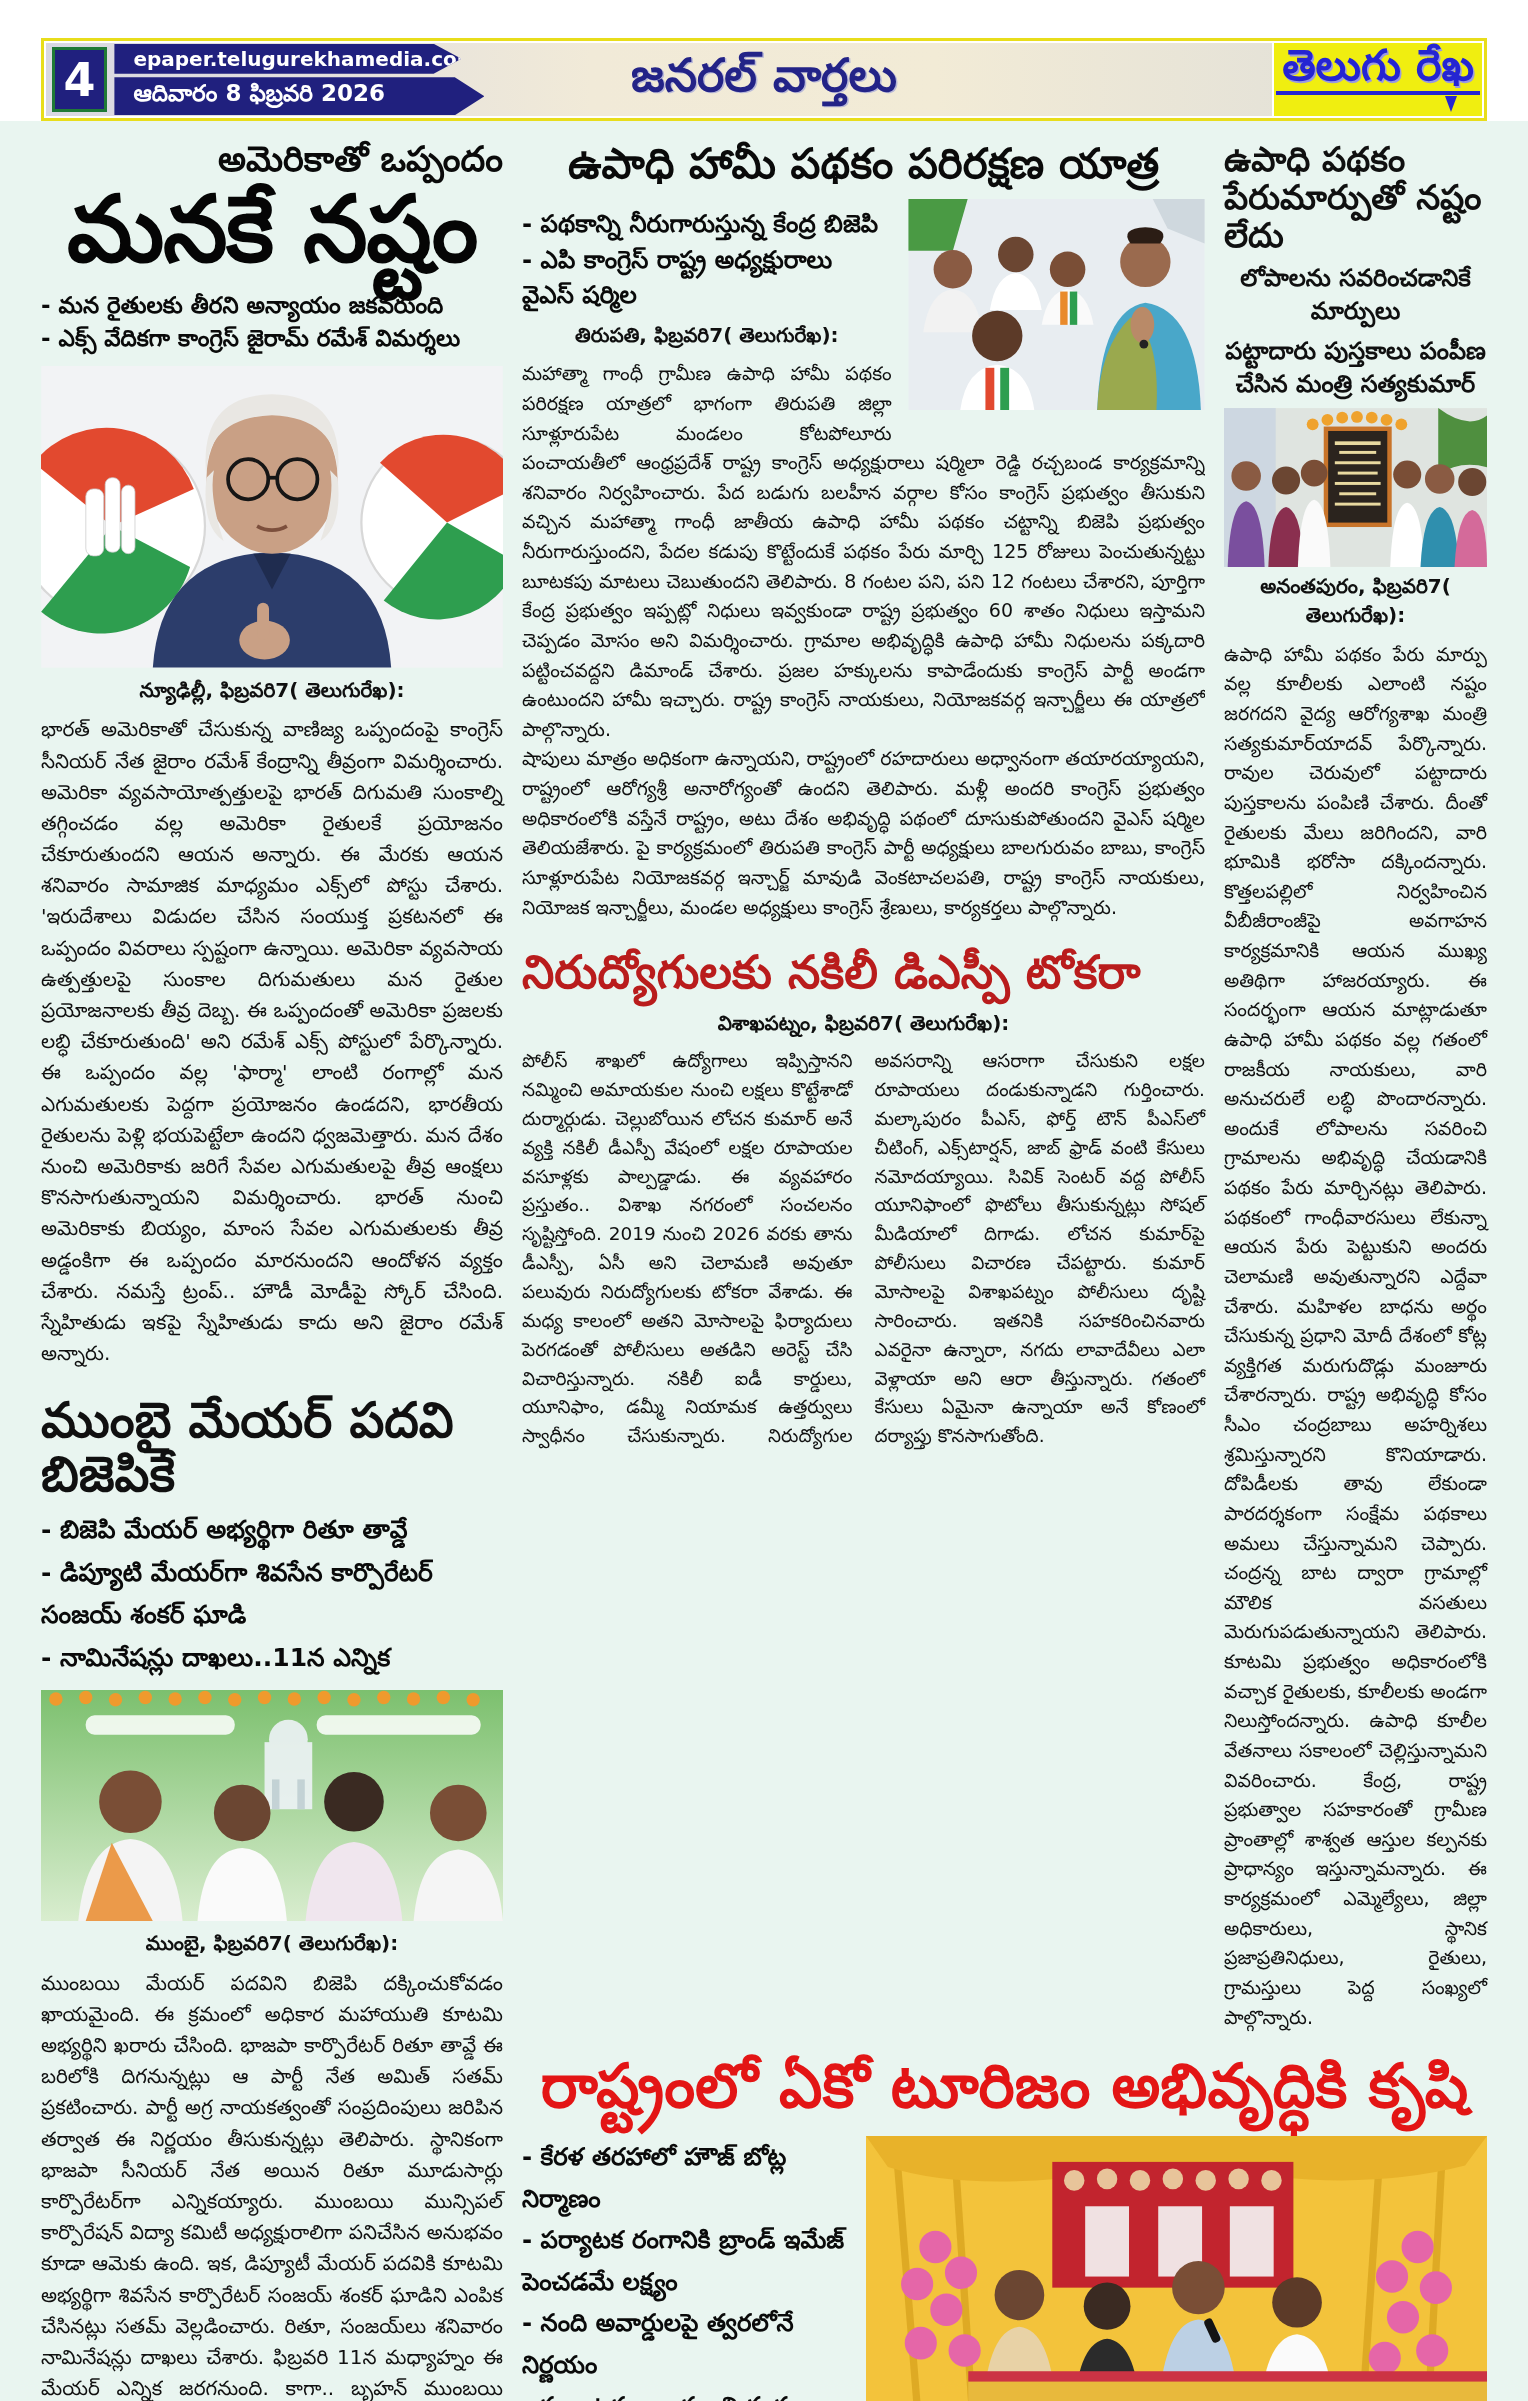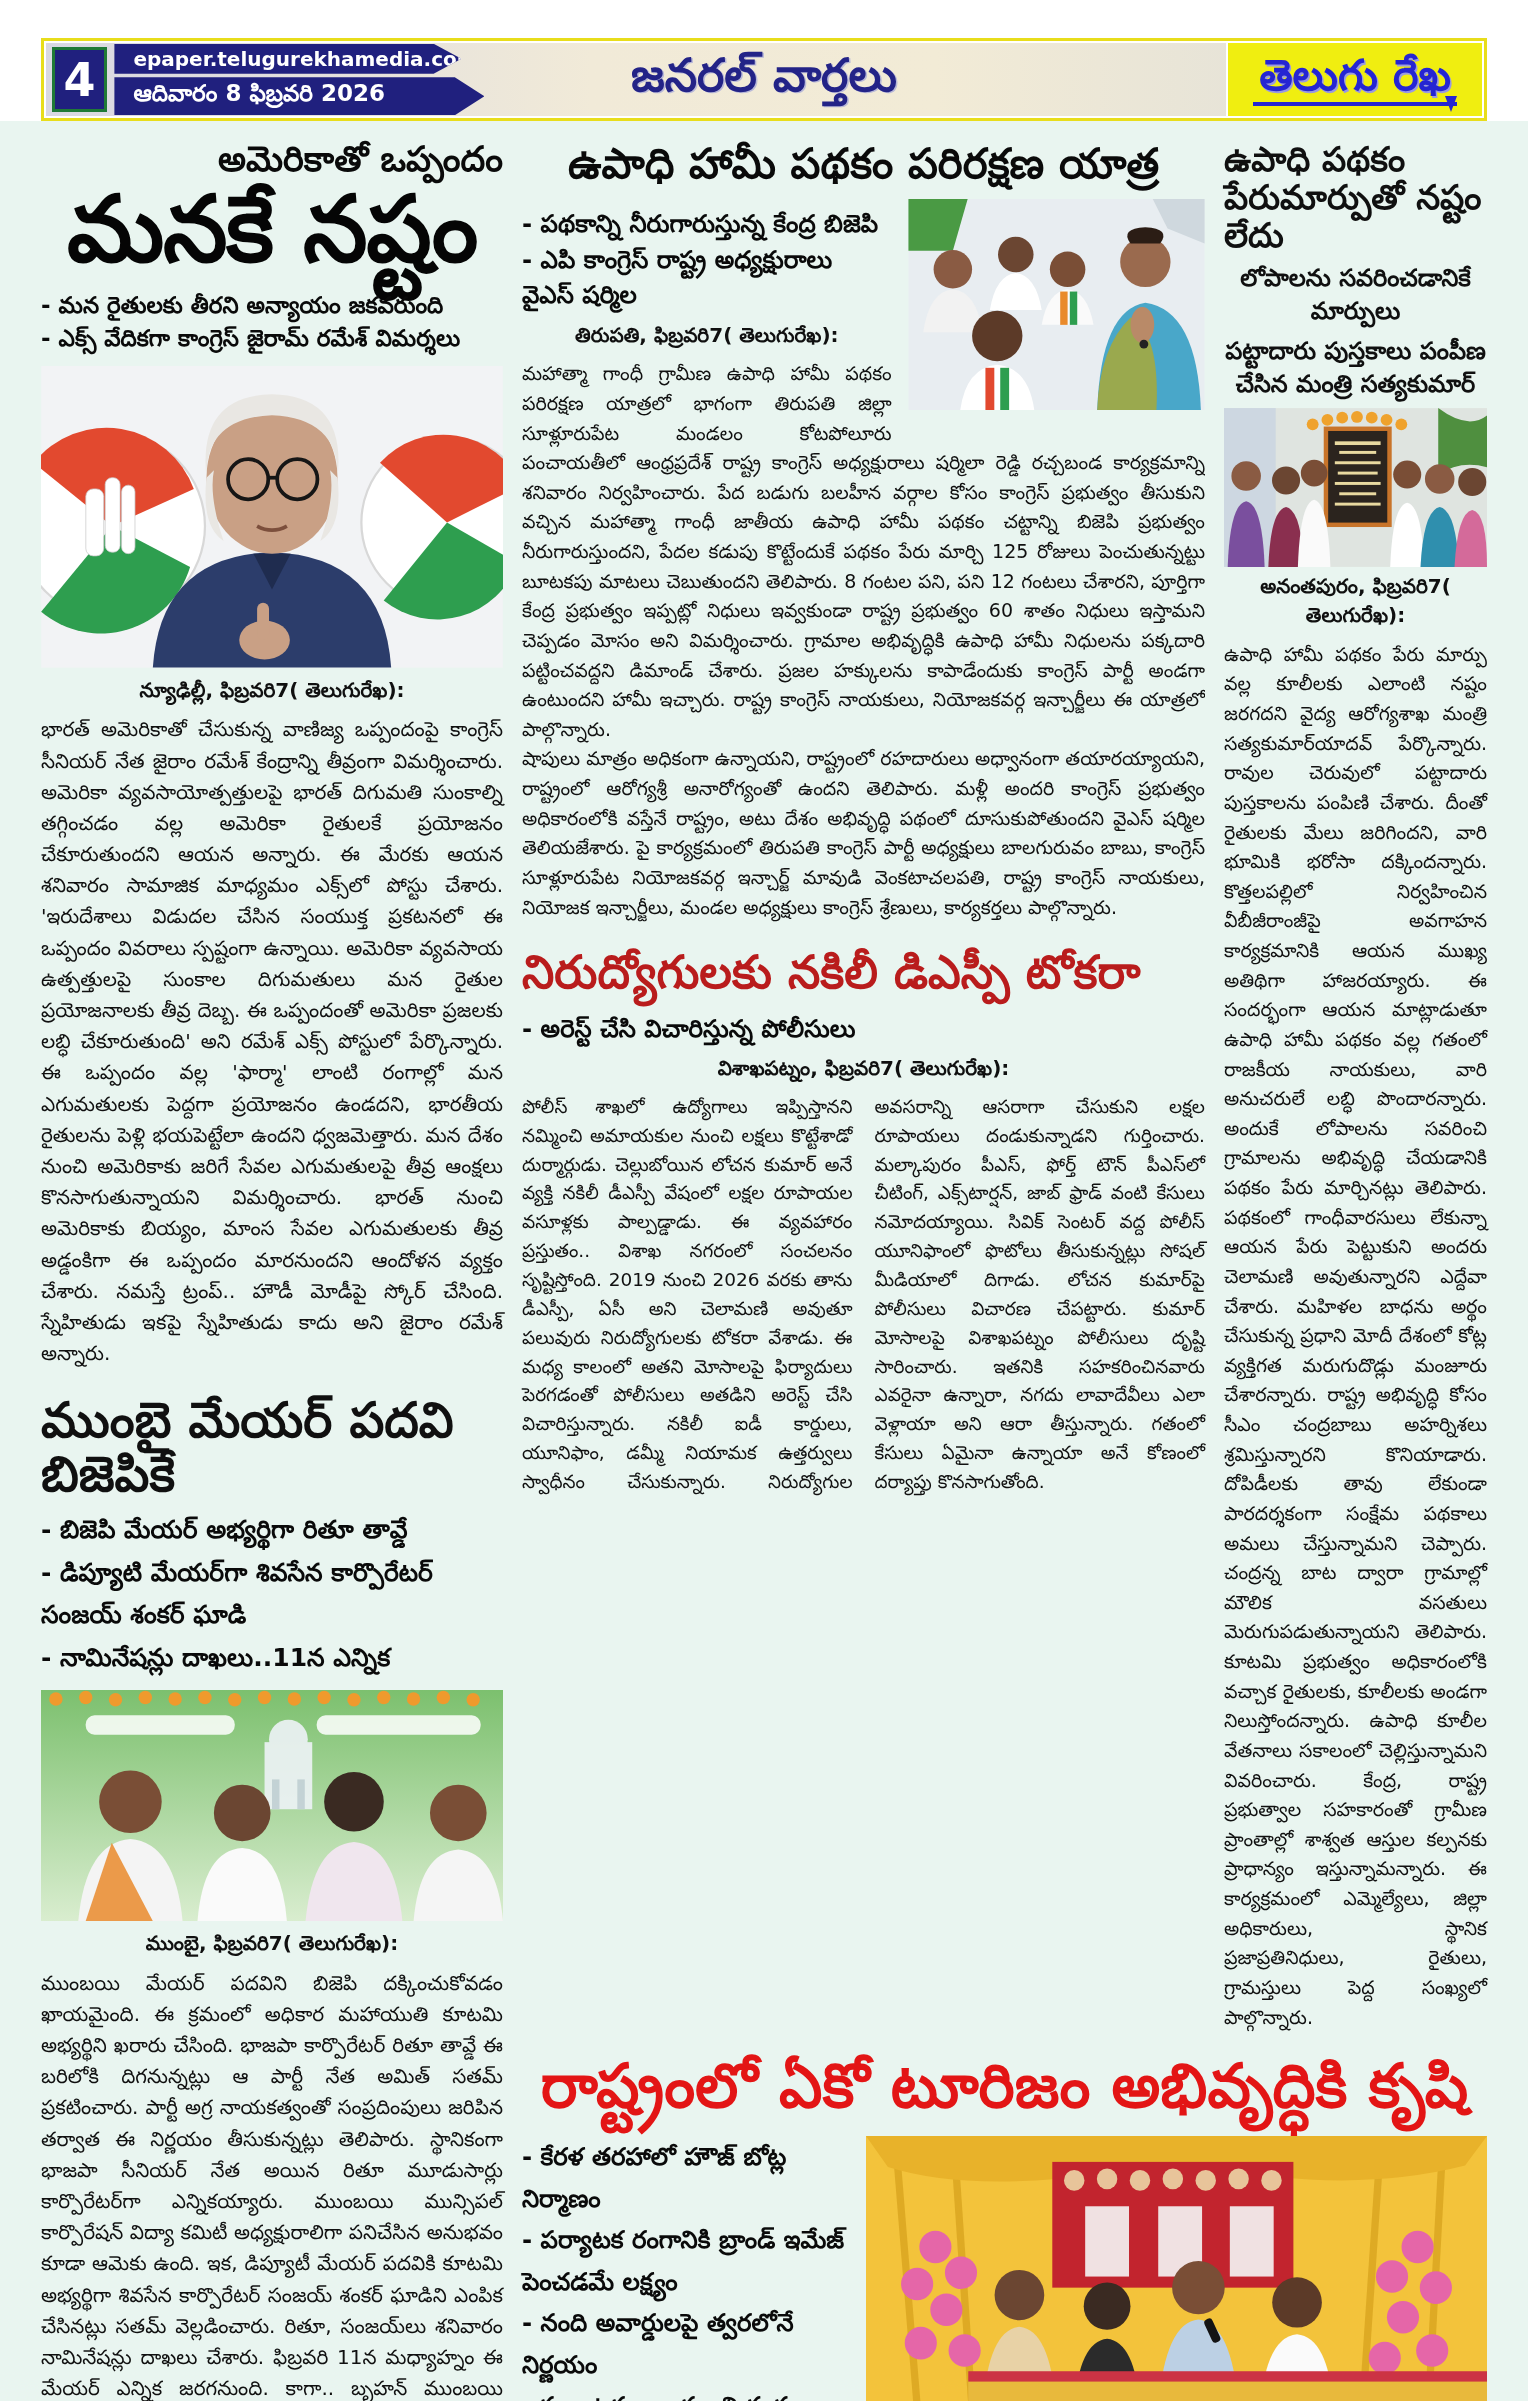--- a/index.html
+++ b/index.html
@@ -34,22 +34,22 @@
   }
   .banner.site { font-size:20px; width:347px; }
   .banner.date { font-size:23px; width:370px; }
   .section-title {
     position:absolute; left:50%; top:50%; transform:translate(-50%,-50%);
     color:#232387; font-size:46px; font-weight:700;
     text-shadow:1.5px 1.5px 0 #b9b9d8;
     white-space:nowrap;
   }
   .brand-box {
-    margin-left:auto; width:256px; background:#f0ee10; border-left:2.2px solid #ffffff;
-    display:flex; flex-direction:column; align-items:center; justify-content:center; position:relative;
+    margin-left:auto; width:210px; background:#f0ee10; border-left:2.2px solid #ffffff;
+    display:flex; flex-direction:column; align-items:center; position:relative;
   }
   .brand-text {
     color:#2525d2; font-size:43px; font-weight:700;
     text-shadow:1.5px 1.5px 0 #9a9ae0;
     border-bottom:4.4px solid #2525d2; padding:0 6px 3px 6px; line-height:1.05;
   }
   .pen-nib { width:0; height:0; border-left:6.7px solid transparent; border-right:6.7px solid transparent;
     border-top:16.3px solid #2525d2; position:absolute; right:25px; bottom:4.4px; }
 
   
@@ -254,21 +254,20 @@
                 </div>
                 <div class="dateline">తిరుపతి, ఫిబ్రవరి7( తెలుగురేఖ):</div>
                 <p class="body-text">మహాత్మా గాంధీ గ్రామీణ ఉపాధి హామీ పథకం పరిరక్షణ యాత్రలో భాగంగా తిరుపతి జిల్లా సూళ్లూరుపేట మండలం కోటపోలూరు పంచాయతీలో ఆంధ్రప్రదేశ్ రాష్ట్ర కాంగ్రెస్ అధ్యక్షురాలు షర్మిలా రెడ్డి రచ్చబండ కార్యక్రమాన్ని శనివారం నిర్వహించారు. పేద బడుగు బలహీన వర్గాల కోసం కాంగ్రెస్ ప్రభుత్వం తీసుకుని వచ్చిన మహాత్మా గాంధీ జాతీయ ఉపాధి హామీ పథకం చట్టాన్ని బిజెపి ప్రభుత్వం నీరుగారుస్తుందని, పేదల కడుపు కొట్టేందుకే పథకం పేరు మార్చి 125 రోజులు పెంచుతున్నట్టు బూటకపు మాటలు చెబుతుందని తెలిపారు. 8 గంటల పని, పని 12 గంటలు చేశారని, పూర్తిగా కేంద్ర ప్రభుత్వం ఇప్పట్లో నిధులు ఇవ్వకుండా రాష్ట్ర ప్రభుత్వం 60 శాతం నిధులు ఇస్తామని చెప్పడం మోసం అని విమర్శించారు. గ్రామాల అభివృద్ధికి ఉపాధి హామీ నిధులను పక్కదారి పట్టించవద్దని డిమాండ్ చేశారు. ప్రజల హక్కులను కాపాడేందుకు కాంగ్రెస్ పార్టీ అండగా ఉంటుందని హామీ ఇచ్చారు. రాష్ట్ర కాంగ్రెస్ నాయకులు, నియోజకవర్గ ఇన్చార్జీలు ఈ యాత్రలో పాల్గొన్నారు.</p>
                 <p class="body-text">షాపులు మాత్రం అధికంగా ఉన్నాయని, రాష్ట్రంలో రహదారులు అధ్వానంగా తయారయ్యాయని, రాష్ట్రంలో ఆరోగ్యశ్రీ అనారోగ్యంతో ఉందని తెలిపారు. మళ్లీ అందరి కాంగ్రెస్ ప్రభుత్వం అధికారంలోకి వస్తేనే రాష్ట్రం, అటు దేశం అభివృద్ధి పథంలో దూసుకుపోతుందని వైఎస్ షర్మిల తెలియజేశారు. పై కార్యక్రమంలో తిరుపతి కాంగ్రెస్ పార్టీ అధ్యక్షులు బాలగురువం బాబు, కాంగ్రెస్ సూళ్లూరుపేట నియోజకవర్గ ఇన్చార్జ్ మావుడి వెంకటాచలపతి, రాష్ట్ర కాంగ్రెస్ నాయకులు, నియోజక ఇన్చార్జీలు, మండల అధ్యక్షులు కాంగ్రెస్ శ్రేణులు, కార్యకర్తలు పాల్గొన్నారు.</p>
               </div>
             </article>
 
             <article>
               <h1 class="dsp-head">నిరుద్యోగులకు నకిలీ డిఎస్పీ టోకరా</h1>
               <div class="bullets">
-                <div class="bullet mid-bullet">- అరెస్ట్ చేసి విచారిస్తున్న పోలీసులు</div>
               </div>
               <div class="dateline">విశాఖపట్నం, ఫిబ్రవరి7( తెలుగురేఖ):</div>
               <p class="body-text two-col" style="font-size:18.5px">పోలీస్ శాఖలో ఉద్యోగాలు ఇప్పిస్తానని నమ్మించి అమాయకుల నుంచి లక్షలు కొట్టేశాడో దుర్మార్గుడు. చెల్లుబోయిన లోచన కుమార్ అనే వ్యక్తి నకిలీ డీఎస్పీ వేషంలో లక్షల రూపాయల వసూళ్లకు పాల్పడ్డాడు. ఈ వ్యవహారం ప్రస్తుతం.. విశాఖ నగరంలో సంచలనం సృష్టిస్తోంది. 2019 నుంచి 2026 వరకు తాను డీఎస్పీ, ఏసీ అని చెలామణి అవుతూ పలువురు నిరుద్యోగులకు టోకరా వేశాడు. ఈ మధ్య కాలంలో అతని మోసాలపై ఫిర్యాదులు పెరగడంతో పోలీసులు అతడిని అరెస్ట్ చేసి విచారిస్తున్నారు. నకిలీ ఐడీ కార్డులు, యూనిఫాం, డమ్మీ నియామక ఉత్తర్వులు స్వాధీనం చేసుకున్నారు. నిరుద్యోగుల అవసరాన్ని ఆసరాగా చేసుకుని లక్షల రూపాయలు దండుకున్నాడని గుర్తించారు. మల్కాపురం పీఎస్, ఫోర్త్ టౌన్ పీఎస్‌లో చీటింగ్, ఎక్స్‌టార్షన్, జాబ్ ఫ్రాడ్ వంటి కేసులు నమోదయ్యాయి. సివిక్ సెంటర్ వద్ద పోలీస్ యూనిఫాంలో ఫొటోలు తీసుకున్నట్లు సోషల్ మీడియాలో దిగాడు. లోచన కుమార్‌పై పోలీసులు విచారణ చేపట్టారు. కుమార్ మోసాలపై విశాఖపట్నం పోలీసులు దృష్టి సారించారు. ఇతనికి సహకరించినవారు ఎవరైనా ఉన్నారా, నగదు లావాదేవీలు ఎలా వెళ్లాయా అని ఆరా తీస్తున్నారు. గతంలో కేసులు ఏమైనా ఉన్నాయా అనే కోణంలో దర్యాప్తు కొనసాగుతోంది.</p>
             </article>
           </div>
 
           <div class="right-article">
             <article>
               <h1 class="right-head">ఉపాధి పథకం పేరుమార్పుతో నష్టం లేదు</h1>
               <div class="right-sub">లోపాలను సవరించడానికే మార్పులు</div>

